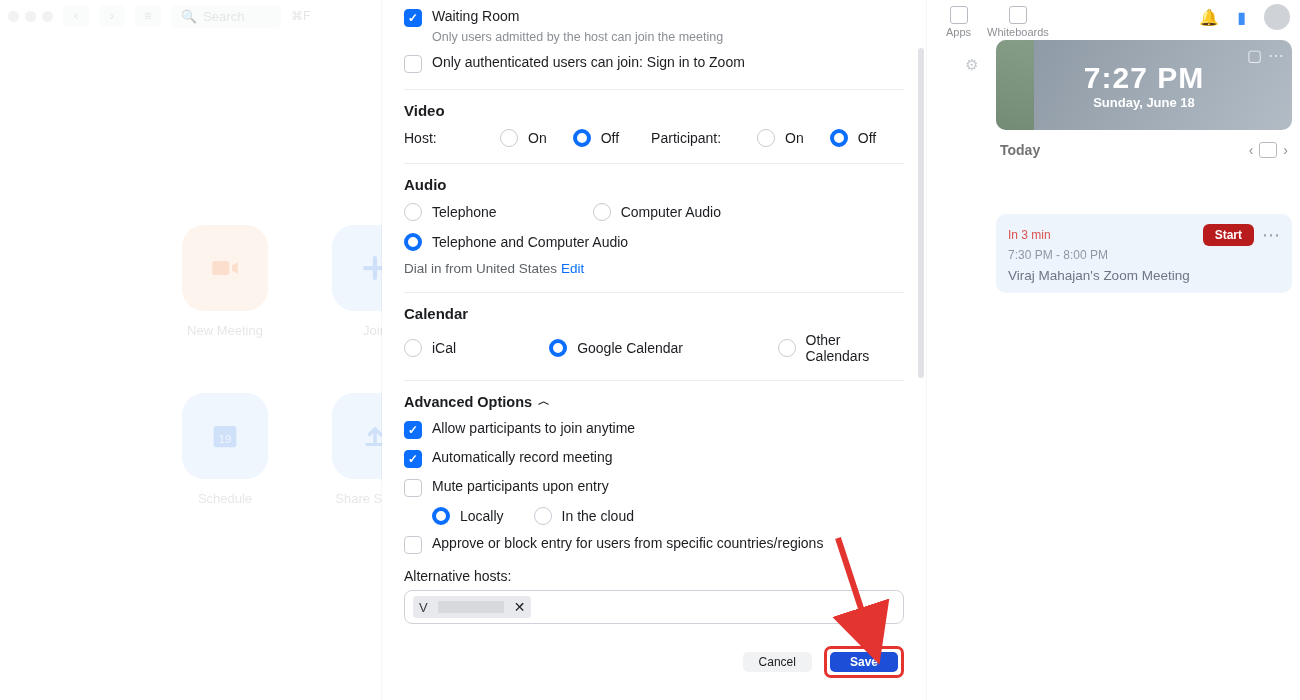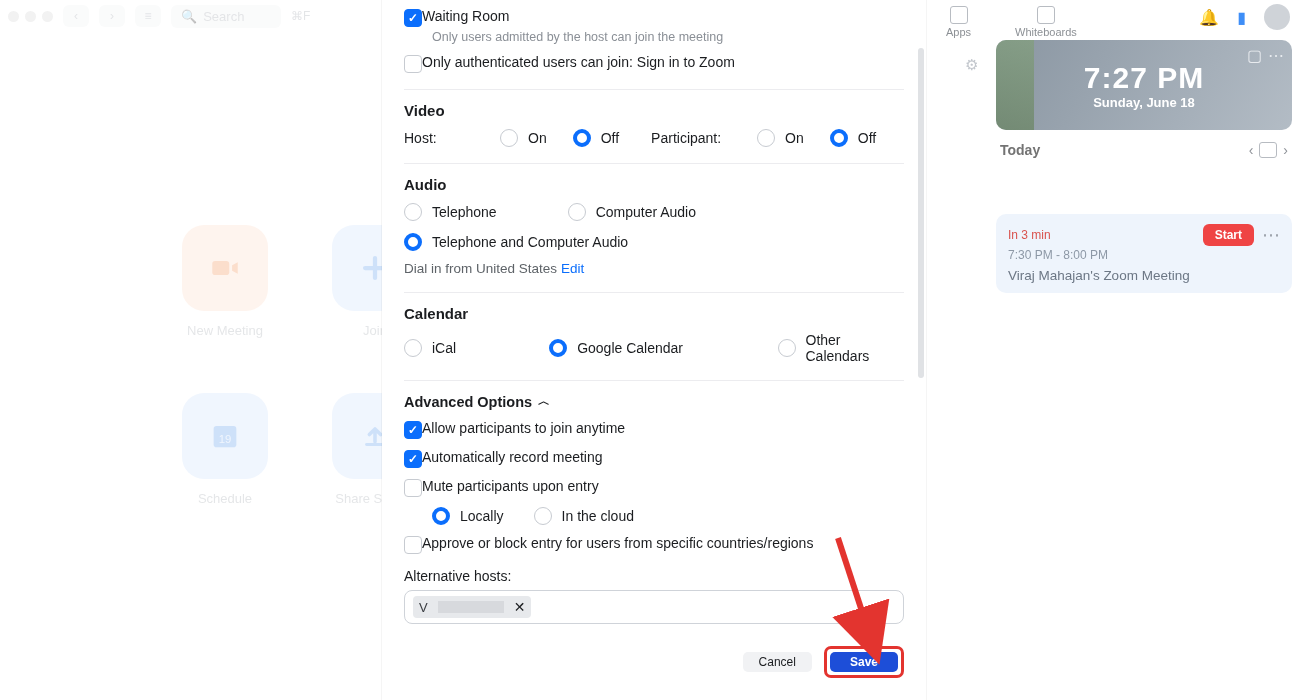--- a/index.html
+++ b/index.html
@@ -12,21 +12,21 @@
   
   .topbar { position:absolute; top:0; left:0; right:0; height:32px; display:flex; align-items:center; padding:0 8px; gap:10px; color:#bfc3c8; z-index:2;}
   .traffic { display:flex; gap:6px; }
   .traffic span{ width:11px;height:11px;border-radius:50%; background:#dcdcdc; display:inline-block;}
   .navarrow{ width:26px;height:22px;border-radius:6px;background:#f2f3f4;display:flex;align-items:center;justify-content:center;font-size:12px;color:#b6bac0;}
   .searchpill{ display:flex;align-items:center;gap:6px; background:#f2f3f4;border-radius:6px;padding:4px 10px;color:#b6bac0;font-size:13px;width:110px;}
   .kbd{font-size:12px;color:#b6bac0;}
   .topright{ position:absolute; top:4px; right:10px; display:flex; align-items:center; gap:18px; z-index:6;}
   .topright .ico{color:#8b8f96;font-size:16px;}
   .avatar{width:26px;height:26px;border-radius:50%;background:#cfd3d8;}
-  .apps-whiteboards{position:absolute;top:6px;left:946px;display:flex;gap:44px;z-index:6;}
+  .apps-whiteboards{position:absolute;top:6px;left:946px;display:flex;gap:16px;z-index:6;}
   .aw-item{display:flex;flex-direction:column;align-items:center;font-size:11px;color:#8c9095;gap:2px;}
   .aw-item .glyph{width:18px;height:18px;border:1.5px solid #b8bcc2;border-radius:3px;}
 
   
   .tiles { position:absolute; left:150px; top:225px; display:grid; grid-template-columns:150px 150px; grid-template-rows:150px 150px; gap:18px 0; z-index:2;}
   .tile{display:flex;flex-direction:column;align-items:center;gap:12px;color:#b9bdc2;font-size:13px;}
   .tile .box{width:86px;height:86px;border-radius:22px;display:flex;align-items:center;justify-content:center;}
   .tile.orange .box{background:#fde2d3;}
   .tile.blue .box{background:#d7e6fb;}
   .tile svg{width:34px;height:34px;}
@@ -38,53 +38,53 @@
   .clockcard .time{font-size:30px;font-weight:700;letter-spacing:1px;z-index:1;}
   .clockcard .date{font-size:13px;font-weight:600;z-index:1;}
   .clockcard .dots{position:absolute;top:6px;right:8px;display:flex;gap:6px;color:#e8ebef;}
   .todaybar{display:flex;align-items:center;justify-content:space-between;padding:12px 4px 8px;}
   .todaybar .lbl{font-size:14px;font-weight:600;color:#737373;}
   .todaybar .arrows{display:flex;gap:6px;align-items:center;color:#8d9197;font-size:14px;}
   .todaybar .arrows .calico{width:18px;height:16px;border:1.5px solid #b7bbc1;border-radius:3px;}
   .eventcard{background:#eef4fc;border-radius:10px;padding:10px 12px;margin-top:48px;}
   .eventcard .row1{display:flex;align-items:center;justify-content:space-between;}
   .eventcard .soon{color:#d9534f;font-size:12px;font-weight:500;}
-  .eventcard .startbtn{background:#ef4444;color:#fff;border:none;border-radius:6px;font-size:12px;font-weight:600;padding:4px 12px;}
+  .eventcard .startbtn{background:#b91c1c;color:#fff;border:none;border-radius:6px;font-size:12px;font-weight:600;padding:4px 12px;}
   .eventcard .dots{color:#9aa0a9;font-size:18px;margin-left:8px;}
   .eventcard .timespan{color:#8d98a6;font-size:12px;margin-top:2px;}
   .eventcard .title{color:#6c7785;font-size:13.5px;margin-top:6px;}
 
   .gearabs{position:absolute;top:56px;left:965px;color:#c3c7cd;z-index:6;font-size:15px;}
 
   
   .modal{position:absolute;left:382px;top:0;width:544px;height:700px;background:#fff;z-index:10; box-shadow:0 0 0 1px rgba(0,0,0,.04);}
   .modal-inner{padding:0 22px 0 22px; position:relative;}
   .scrl{position:absolute;right:2px;top:40px;width:6px;height:330px;background:#e0e2e5;border-radius:3px;}
   
-  .ck{display:flex;align-items:flex-start;gap:0;margin-top:10px;}
+  .ck{display:flex;align-items:flex-start;gap:10px;margin-top:10px;}
   .cbox{width:18px;height:18px;border-radius:4px;border:1.5px solid #c7cbd1;flex-shrink:0;display:flex;align-items:center;justify-content:center;margin-top:1px;}
   .cbox.on{background:#0b6efc;border-color:#0b6efc;}
   .cbox.on::after{content:"✓";color:#fff;font-size:12px;font-weight:700;}
   .ck .lbl{font-size:14px;color:#1b1d20;}
   .subnote{font-size:12.5px;color:#8a8f96;margin-left:28px;margin-top:3px;}
   
   .hr{height:1px;background:#ececef;margin:16px 0 12px;}
   
   .sechdr{font-size:15px;font-weight:700;color:#1b1d20;margin-top:8px;margin-bottom:10px;}
   
   .radiorow{display:flex;align-items:center;gap:10px;}
   .radio{width:18px;height:18px;border-radius:50%;border:1.5px solid #c7cbd1;flex-shrink:0;display:flex;align-items:center;justify-content:center;}
   .radio.sel{border:4.5px solid #0b6efc;}
   .rlabel{font-size:14px;color:#1b1d20;}
   
   .videorow{display:flex;align-items:center;margin-top:8px;}
   .videorow .caption{width:96px;font-size:14px;color:#1b1d20;}
   .videorow .opts{display:flex;gap:26px;align-items:center;}
   
-  .audiogrid{display:flex;gap:71px;margin-top:6px;}
+  .audiogrid{display:flex;gap:96px;margin-top:6px;}
   .dialline{font-size:13.5px;color:#5e6368;margin-top:10px;}
   .dialline a{color:#0b6efc;text-decoration:none;margin-left:4px;}
   
   .calrow{display:flex;align-items:center;margin-top:6px;}
   .calrow .col{display:flex;align-items:center;gap:10px;}
   .calrow .col1{width:150px;}
   .calrow .col2{width:236px;}
   
   .advhdr{display:flex;align-items:center;gap:6px;font-size:14.5px;font-weight:600;color:#1b1d20;margin-top:4px;}
   .advhdr .chev{font-size:12px;}

